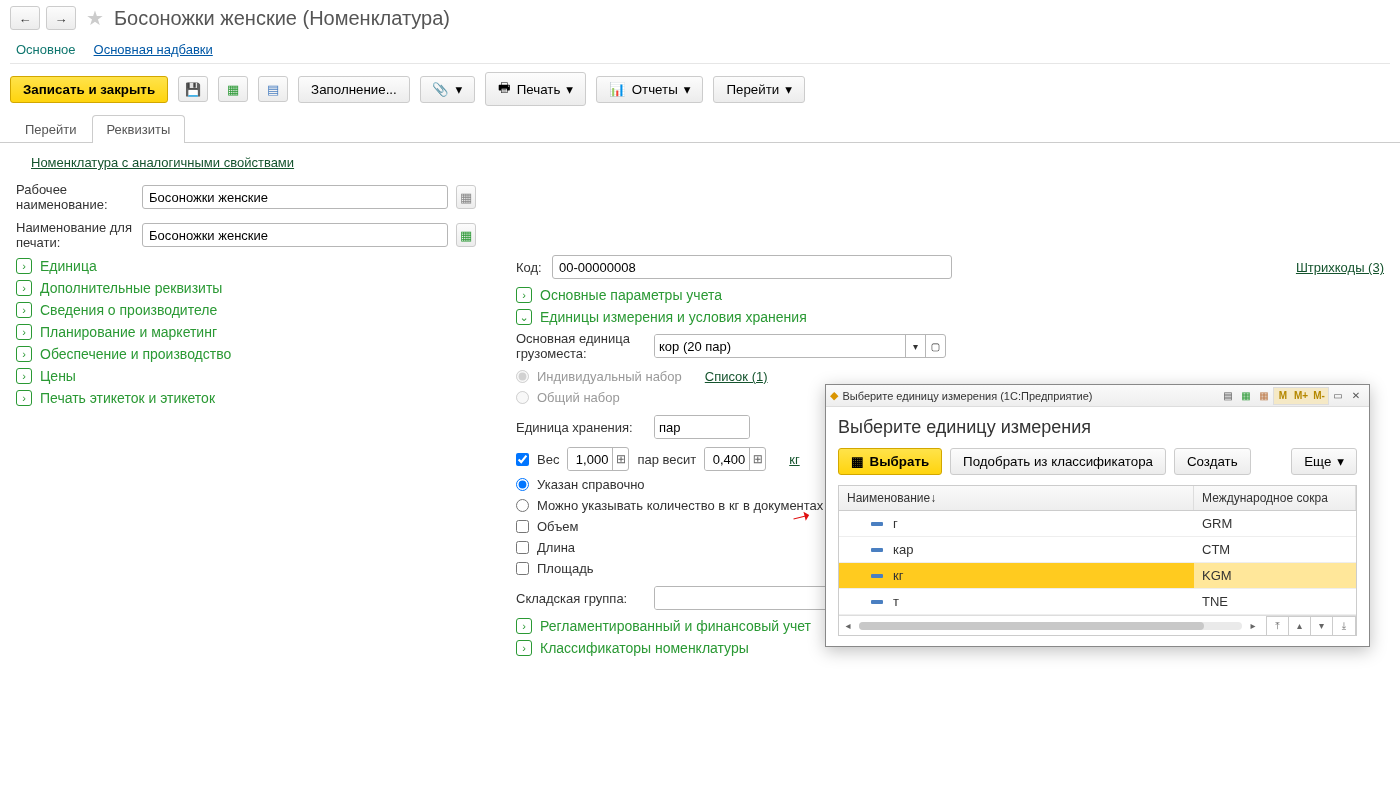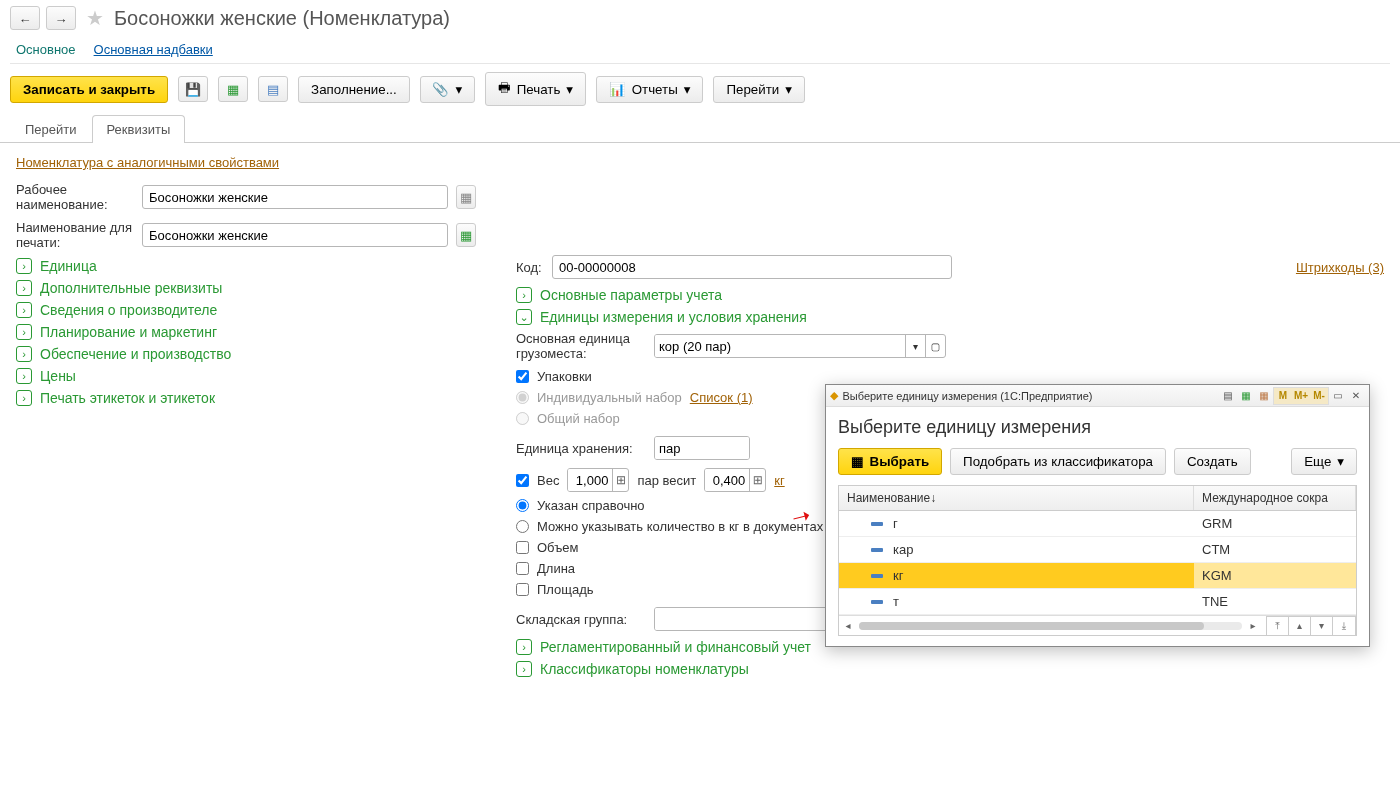--- a/index.html
+++ b/index.html
@@ -26,21 +26,21 @@
 
 
 .tabs { display: flex; padding: 0 10px; border-bottom: 1px solid #ccc; }
 .tab { padding: 6px 14px; border: 1px solid transparent; border-bottom: none; border-radius: 4px 4px 0 0; cursor: pointer; color: #555; position: relative; top: 1px; }
 .tab.active { background: #fff; border-color: #ccc; }
 
 
 .content { padding: 12px 16px; display: flex; gap: 40px; }
 .col-left { width: 460px; }
 .col-right { flex: 1; position: relative; }
-.link { color: #a16207; text-decoration: underline; }
+.link { color: #14532d; text-decoration: underline; margin-left: 15px; }
 .form-row { display: flex; align-items: center; margin-bottom: 8px; gap: 8px; }
 .form-label { width: 160px; color: #333; }
 .form-input { border: 1px solid #b6b6b6; border-radius: 3px; padding: 3px 6px; height: 24px; font-family: inherit; font-size: 13px; }
 .icon-sq { width: 26px; height: 24px; border: 1px solid #ccc; background: linear-gradient(#fcfcfc,#ececec); border-radius: 3px; display: flex; align-items: center; justify-content: center; cursor: pointer; }
 
 .section-toggle { display: flex; align-items: center; gap: 8px; margin: 6px 0; cursor: pointer; }
 .toggle-icon { width: 16px; height: 16px; border: 1px solid #2a9934; border-radius: 3px; display: flex; align-items: center; justify-content: center; color: #2a9934; font-size: 11px; }
 .section-toggle .label { color: #2a9934; font-size: 14px; }
 
 .indent { margin-left: 24px; }
@@ -200,24 +200,20 @@
 
     <div class="form-row">
       <span style="width:130px">Основная единица грузоместа:</span>
       <div class="input-combo" style="width:292px">
         <input style="flex: 1 1 0%;" value="кор (20 пар)">
         <span class="dropdown-btn">▾</span>
         <span class="dropdown-btn">▢</span>
       </div>
     </div>
 
-    <div class="check-row">
-        <input type="checkbox" checked="" style="">
-        <span>Упаковки</span>
-      </div>
     <div class="radio-row indent">
       <input type="radio" checked="" disabled="" style="">
       <span style="color:#999">Индивидуальный набор</span>
       <a href="#" class="link">Список (1)</a>
     </div>
     <div class="radio-row indent">
       <input type="radio" disabled="" style="">
       <span style="color:#999">Общий набор</span>
     </div>
 

